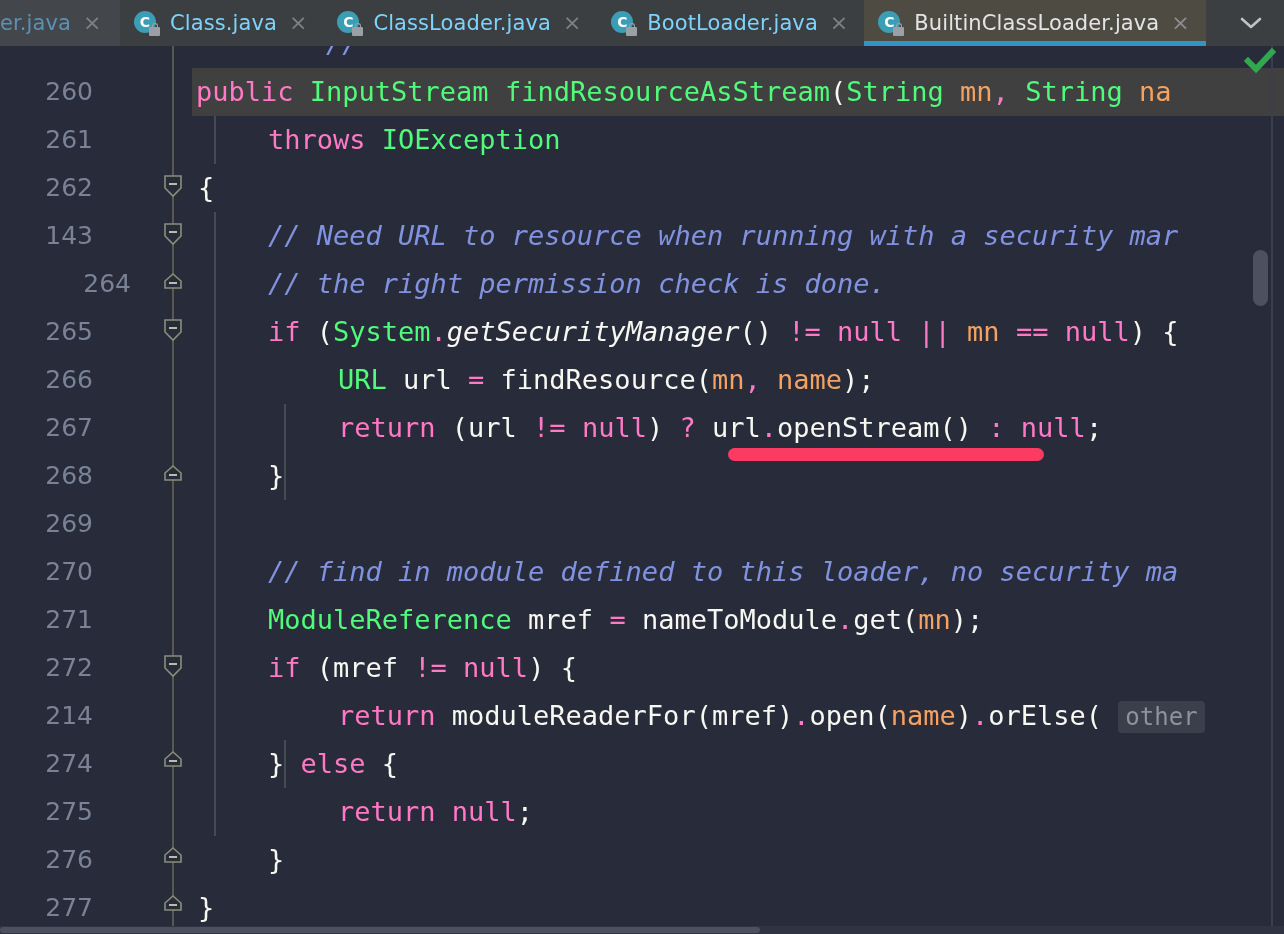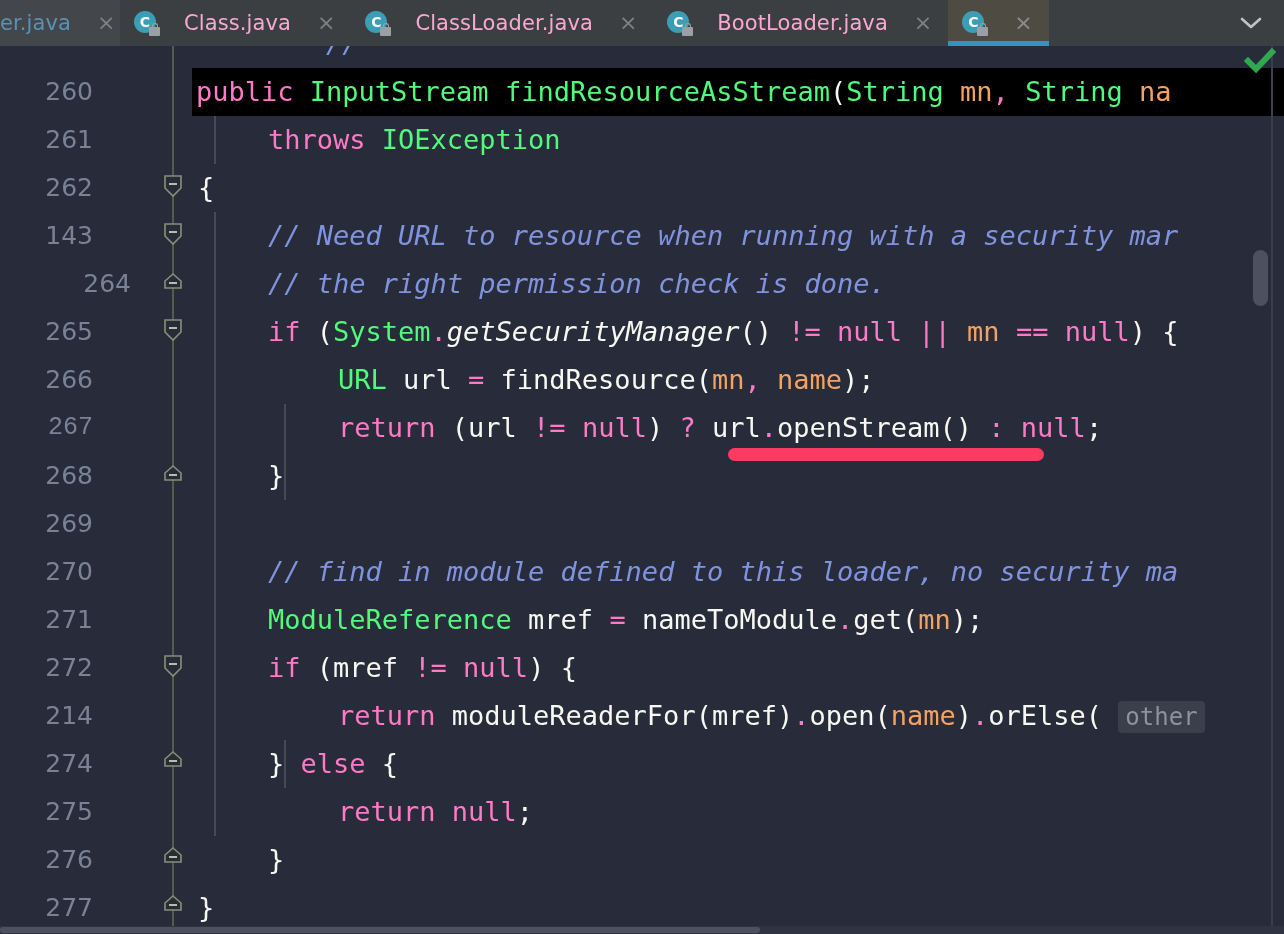--- a/index.html
+++ b/index.html
@@ -25,21 +25,21 @@
     width: 1284px; height: 46px;
     background: #3c3f41;
     display: flex;
     align-items: stretch;
     overflow: hidden;
   }
   .tab {
     position: relative;
     display: flex;
     align-items: center;
-    gap: 24px;
+    gap: 10px;
     padding: 16px 14px;
     background: #3c3f41;
     flex: 0 0 auto;
     box-sizing: border-box;
     white-space: nowrap;
   }
   .tab.partial {
     background: #43464a;
     padding-left: 0;
   }
@@ -49,21 +49,21 @@
   .tab.active::after {
     content: "";
     position: absolute;
     left: 0; right: 0; bottom: 0;
     height: 5px;
     background: #3592c4;
   }
   .tab-label {
     font-family: "DejaVu Sans", sans-serif;
     font-size: 21px;
-    color: #f9a8d4;
+    color: #7dd3fc;
     letter-spacing: .1px;
   }
   .tab.partial .tab-label { color: #5a92b5; }
   .tab.active .tab-label { color: #e3e4e6; }
 
   
   .java-icon {
     position: relative;
     width: 26px; height: 26px;
     flex: 0 0 auto;
@@ -178,21 +178,21 @@
     line-height: 48px;
     white-space: pre;
   }
   .ctext {
     position: absolute;
     left: 196px;
     top: 0;
     white-space: pre;
     letter-spacing: 0px;
   }
-  .crow.current { background: #000000; }
+  .crow.current { background: #404040; }
   .hl-row {
     position: absolute;
     left: 0; right: 0;
     height: 48px;
     background: #3b3f54;
     z-index: 0;
   }
 
   
   .iguide {
@@ -311,20 +311,21 @@
       <span class="tab-label">BootLoader.java</span>
       <span class="tab-close">×</span>
     </div>
 
     <div class="tab active">
       <span class="java-icon">
         <span class="disc"></span>
           <span class="cee">C</span>
           <span class="lock"></span>
       </span>
+      <span class="tab-label">BuiltinClassLoader.java</span>
       <span class="tab-close">×</span>
     </div>
 
     <div id="tab-overflow">
       <svg width="30" height="18" viewBox="0 0 30 18">
         <path d="M6 5 L15 13 L24 5" stroke="#c0c2c4" stroke-width="2.6" fill="none" stroke-linecap="round" stroke-linejoin="round"></path>
       </svg>
     </div>
   </div>
 
@@ -333,21 +334,21 @@
     <div class="hl-row" style="top:22px;"></div>
 
     <div id="gutter">
       <div class="lnum" style="top:22px;">260</div>
       <div class="lnum" style="top:70px;">261</div>
       <div class="lnum" style="top:118px;">262</div>
       <div class="lnum" style="top:166px;">143</div>
       <div class="lnum" style="top:214px;margin-left:38px;">264</div>
       <div class="lnum" style="top:262px;">265</div>
       <div class="lnum" style="top:310px;">266</div>
-      <div class="lnum" style="top:358px;font-family:Liberation Mono, monospace;">267</div>
+      <div class="lnum" style="top:358px;">267</div>
       <div class="lnum" style="top:406px;">268</div>
       <div class="lnum" style="top:454px;">269</div>
       <div class="lnum" style="top:502px;">270</div>
       <div class="lnum" style="top:550px;">271</div>
       <div class="lnum" style="top:598px;">272</div>
       <div class="lnum" style="top:646px;">214</div>
       <div class="lnum" style="top:694px;">274</div>
       <div class="lnum" style="top:742px;">275</div>
       <div class="lnum" style="top:790px;">276</div>
       <div class="lnum" style="top:838px;">277</div>

